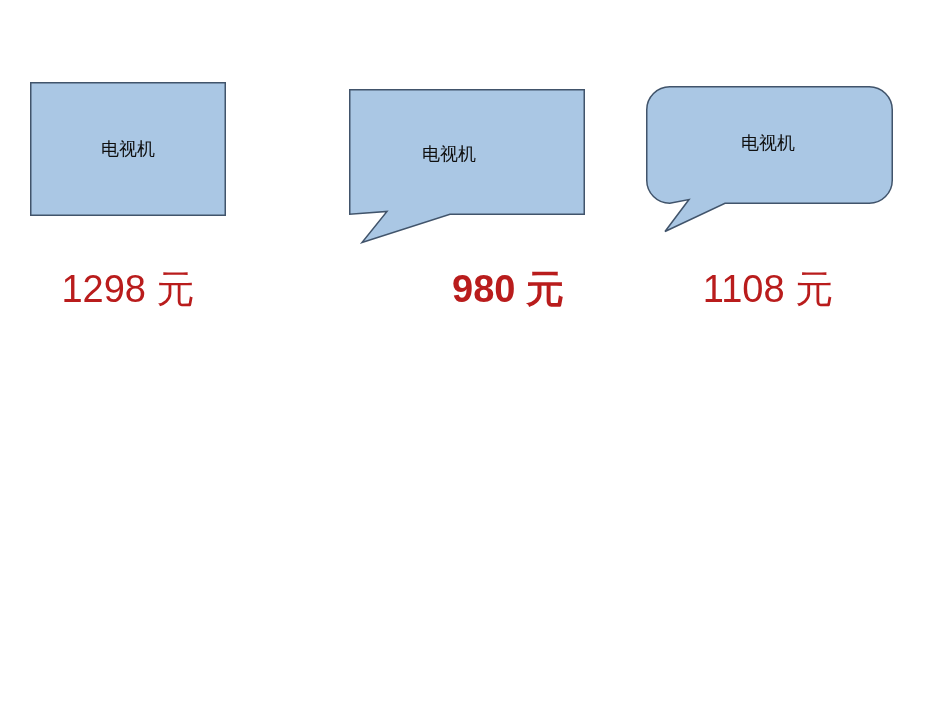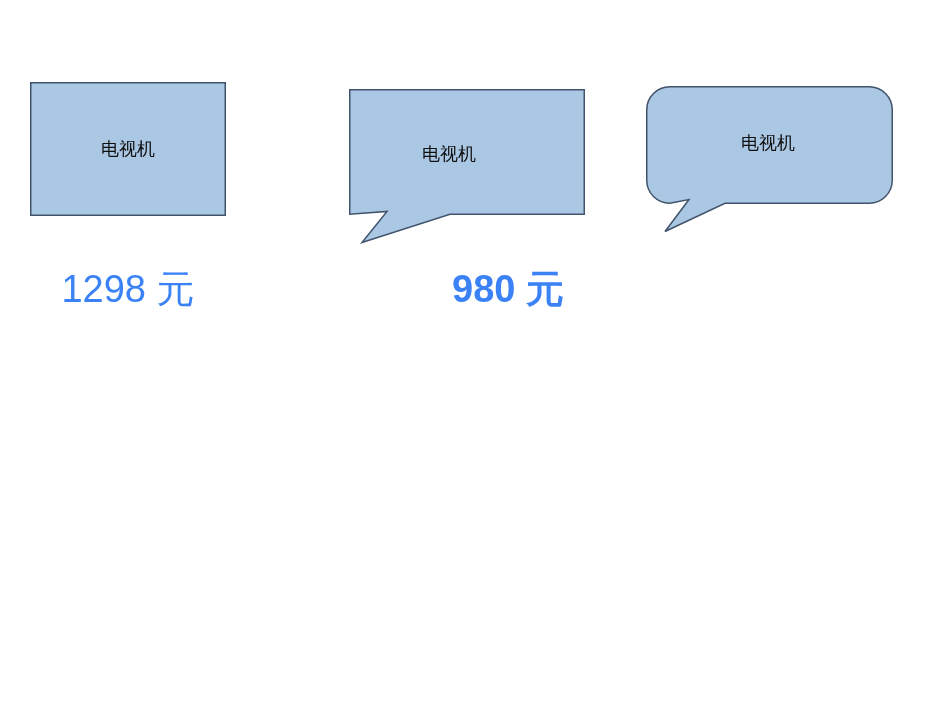--- a/index.html
+++ b/index.html
@@ -42,21 +42,21 @@
     color: #101010;
     font-family: "DejaVu Sans", "Liberation Sans", sans-serif;
     white-space: nowrap;
     text-align: center;
   }
 
   .price-label {
     position: absolute;
     font-size: 38px;
     line-height: 1;
-    color: #3b82f6;
+    color: #b91c1c;
     font-family: "Liberation Sans", "DejaVu Sans", sans-serif;
     white-space: nowrap;
     text-align: center;
   }
 
   
   #item-1 { left: 30px;  top: 82px;  width: 196px; height: 134px; }
   #item-1 .shape-label { left: 0; top: 58px; width: 196px; }
   #price-1 { left: 28px;  top: 270px; width: 200px; }
 
@@ -99,14 +99,15 @@
                L246.25,94.25
                A23,23 0 0 1 223.25,117.25
                L79,117.25 L19,145.5 L43,113.5
                L23.75,117.25
                A23,23 0 0 1 0.75,94.25
                L0.75,23.75
                A23,23 0 0 1 23.75,0.75 Z" fill="#aac7e4" stroke="#41546b" stroke-width="1.5" stroke-linejoin="miter"></path>
     </svg>
     <div class="shape-label">电视机</div>
   </div>
+  <div class="price-label" id="price-3">1108 元</div>
 
 </div>
 
 </body></html>

